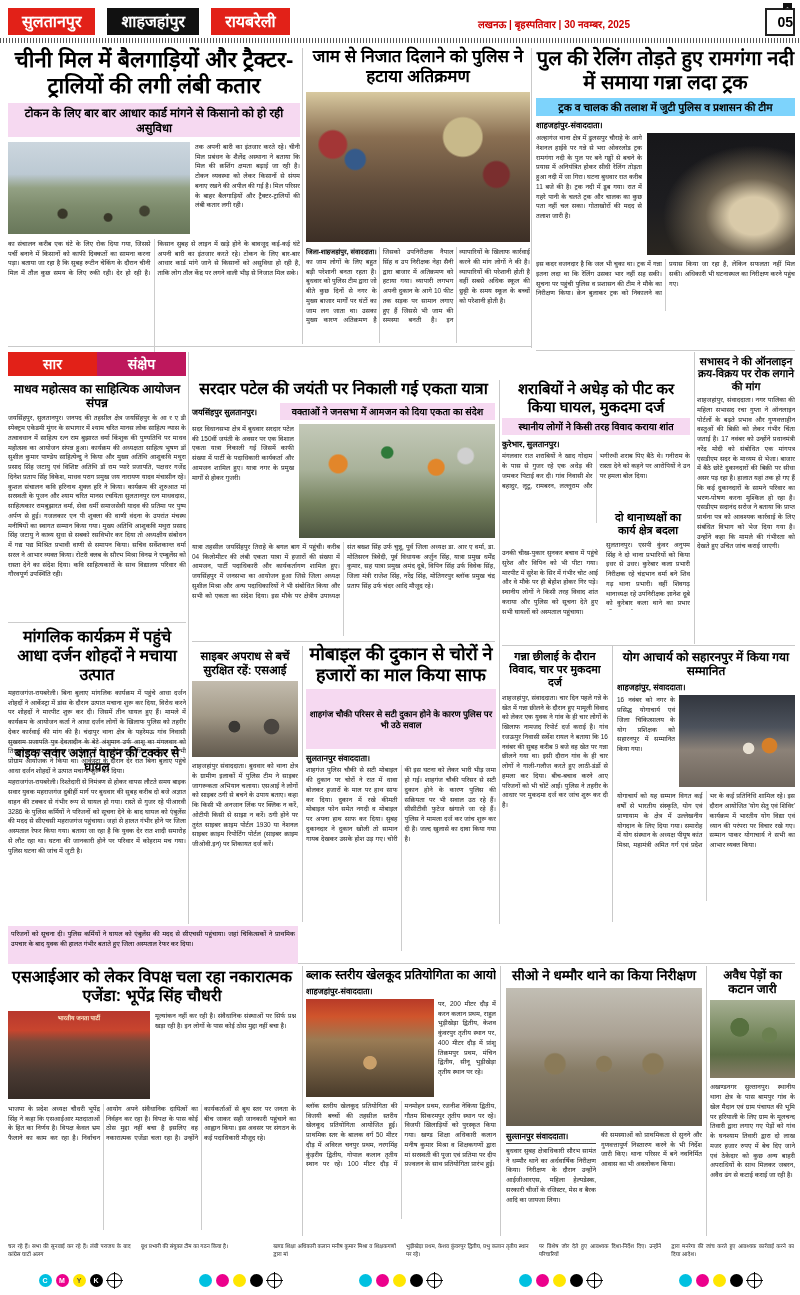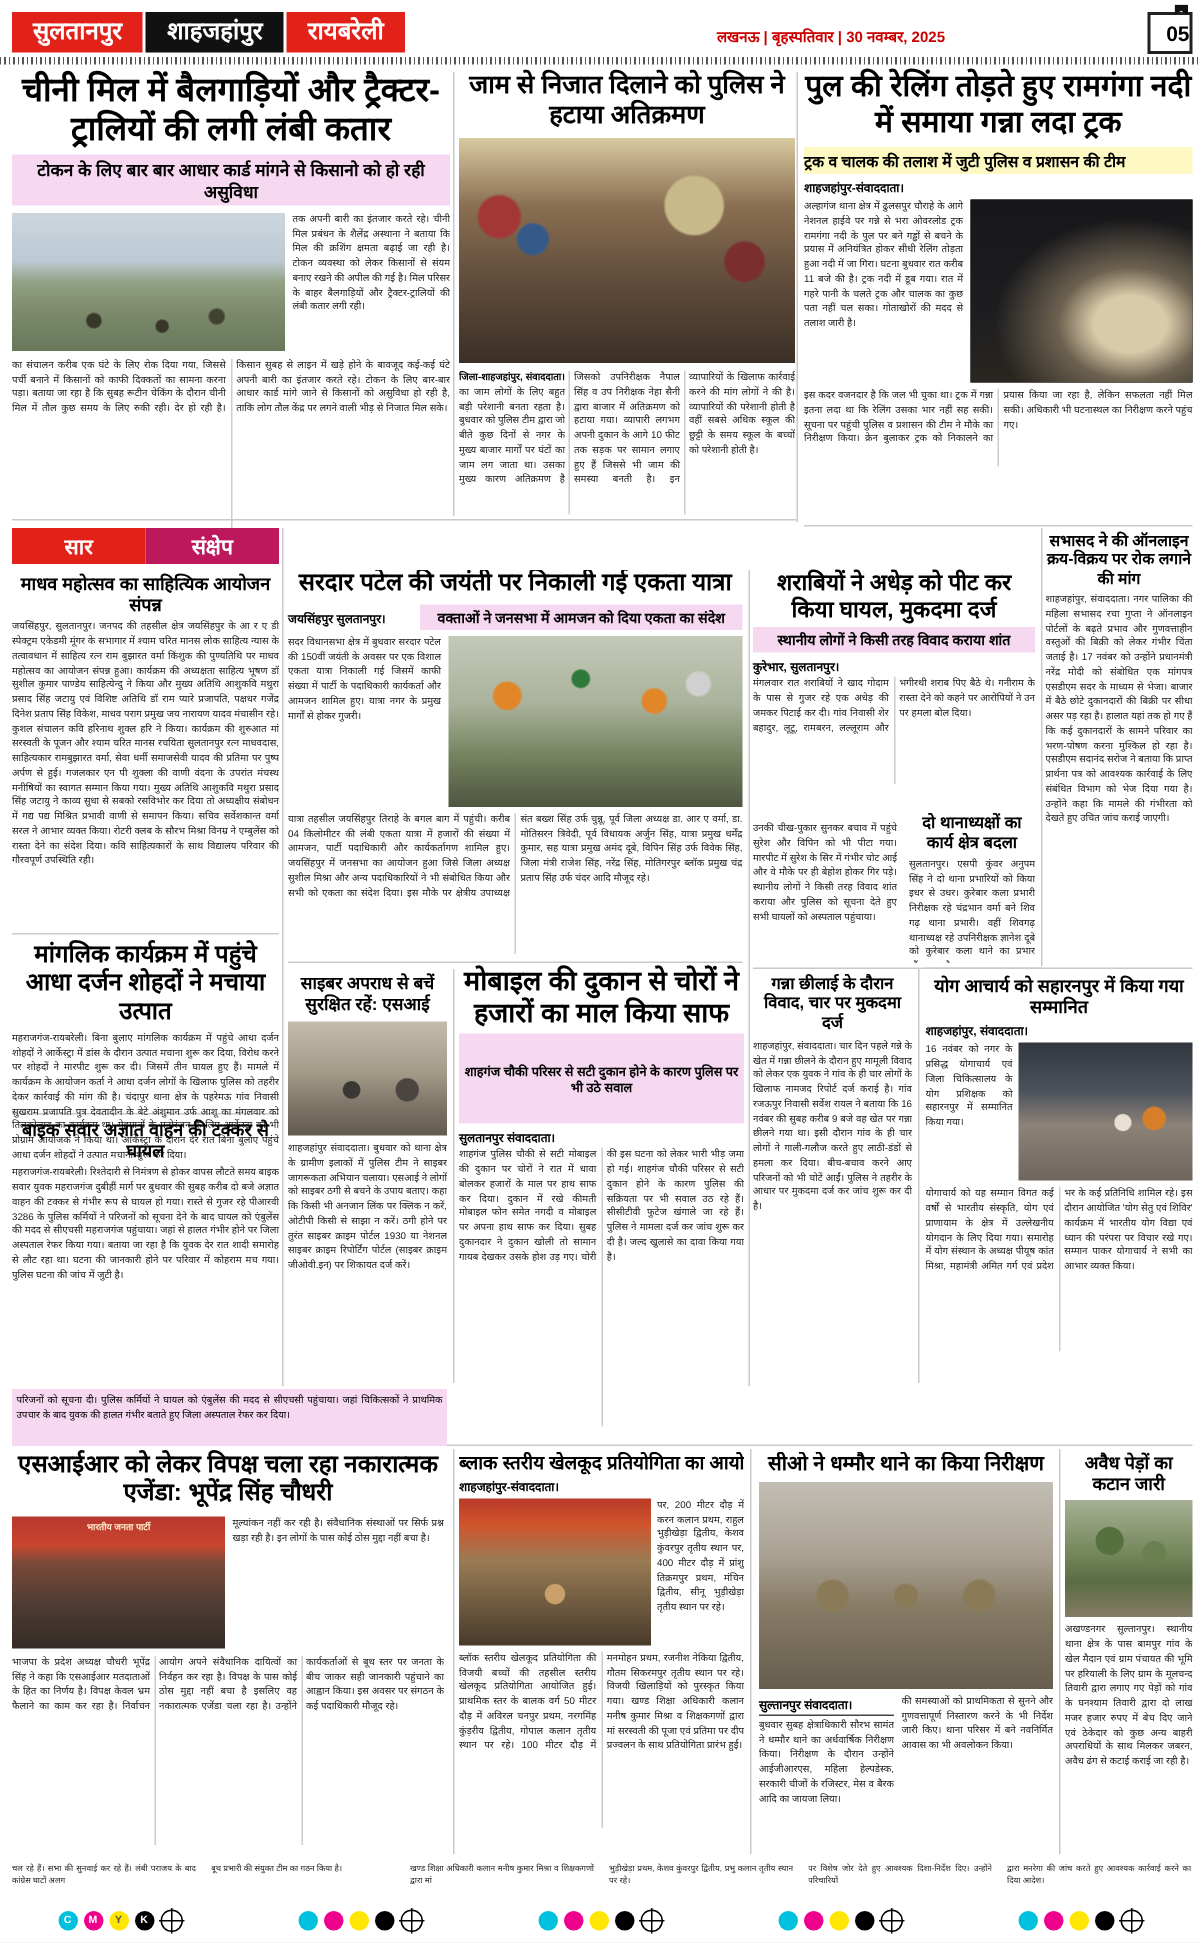--- a/index.html
+++ b/index.html
@@ -1,19 +1,19 @@
 <!DOCTYPE html>
 <html><head>
 <meta charset="utf-8">
 <style>
   html,body{margin:0;padding:0;background:#f2f2f2;}
   .page{position:relative;width:800px;height:1295px;background:#ffffff;margin:0 auto;
         font-family:"Liberation Sans","DejaVu Sans",sans-serif;overflow:hidden;}
   
-  .tabs{position:absolute;left:8px;top:8px;display:flex;gap:2px;}
+  .tabs{position:absolute;left:8px;top:8px;display:flex;gap:12px;}
   .tab{color:#fff;font-weight:bold;font-size:16px;padding:4px 14px;line-height:1.2;}
   .tab.red{background:#e22118;}
   .tab.blk{background:#111111;}
   .dateline{position:absolute;left:420px;top:17px;width:210px;text-align:right;
             color:#cc0000;font-weight:bold;font-size:10px;}
   .masthead{position:absolute;left:633px;top:1px;width:130px;text-align:center;}
   .tagline{display:inline-block;border:1px solid #d03030;color:#c02020;font-size:5px;
            padding:1px 4px;margin-bottom:1px;white-space:nowrap;overflow:hidden;max-width:100px;}
   .mast-title{font-size:29px;font-weight:900;color:#000;line-height:1;letter-spacing:-1px;white-space:nowrap;}
   .pagenum{position:absolute;left:765px;top:8px;border:2px solid #222;background:#fff;
@@ -26,21 +26,21 @@
   .vr{position:absolute;width:1px;background:#c9c9c9;}
   .hrl{position:absolute;height:1px;background:#c9c9c9;}
   
   .art{position:absolute;}
   .hd{font-weight:800;text-align:center;line-height:1.18;color:#000;}
   .one{white-space:nowrap;overflow:hidden;}
   .bd{font-size:6.5px;line-height:1.5;text-align:justify;color:#1a1a1a;overflow:hidden;}
   .c2{column-count:2;column-gap:7px;column-rule:1px solid #ccc;}
   .c3{column-count:3;column-gap:6px;column-rule:1px solid #ccc;}
   .pink{background:#f6d9f1;font-weight:bold;text-align:center;color:#000;}
-  .gsub{background:#fef9c3;font-weight:bold;color:#000;}
+  .gsub{background:#7dd3fc;font-weight:bold;text-align:center;color:#000;}
   .by{font-weight:bold;font-size:8px;color:#000;}
   .row{display:flex;}
   .ph{position:relative;overflow:hidden;background:#999;flex-shrink:0;}
   .ph-field{background:
      radial-gradient(circle at 30% 78%, rgba(40,35,25,.8) 0 3%, transparent 4%),
      radial-gradient(circle at 55% 82%, rgba(40,35,25,.8) 0 3%, transparent 4%),
      radial-gradient(circle at 75% 75%, rgba(40,35,25,.7) 0 3%, transparent 4%),
      linear-gradient(180deg,#ccd6de 0%,#bcc9d3 35%,#93a184 50%,#7e8c6d 70%,#68775a 100%);}
   .ph-market{background:
      radial-gradient(circle at 12% 35%, #a33636 0 6%, transparent 7%),
@@ -193,21 +193,21 @@
   </section>
 
   <section class="art" style="left:502px;top:380px;width:188px">
     <div class="hd" style="font-size:15px">शराबियों ने अधेड़ को पीट कर किया घायल, मुकदमा दर्ज</div>
     <div class="pink" style="font-size:9.5px;padding:2px 0;margin-top:3px">स्थानीय लोगों ने किसी तरह विवाद कराया शांत</div>
     <div class="by" style="margin-top:3px">कुरेभार, सुलतानपुर।</div>
     <div class="bd c2" style="height:72px;margin-top:2px">मंगलवार रात शराबियों ने खाद गोदाम के पास से गुजर रहे एक अधेड़ की जमकर पिटाई कर दी। गांव निवासी शेर बहादुर, लूटू, रामबरन, लल्लूराम और भगीरथी शराब पिए बैठे थे। गनीराम के रास्ता देने को कहने पर आरोपियों ने उन पर हमला बोल दिया।</div>
   </section>
   <div class="art bd" style="left:502px;top:548px;width:96px;height:92px">उनकी चीख-पुकार सुनकर बचाव में पहुंचे सुरेश और विपिन को भी पीटा गया। मारपीट में सुरेश के सिर में गंभीर चोट आई और वे मौके पर ही बेहोश होकर गिर पड़े। स्थानीय लोगों ने किसी तरह विवाद शांत कराया और पुलिस को सूचना देते हुए सभी घायलों को अस्पताल पहुंचाया।</div>
 
-  <section class="art" style="left:606px;top:543px;width:84px">
+  <section class="art" style="left:606px;top:511px;width:84px">
     <div class="hd" style="font-size:11px">दो थानाध्यक्षों का कार्य क्षेत्र बदला</div>
     <div class="bd" style="height:70px;margin-top:3px">सुलतानपुर। एसपी कुंवर अनुपम सिंह ने दो थाना प्रभारियों को किया इधर से उधर। कुरेबार कला प्रभारी निरीक्षक रहे चंद्रभान वर्मा बने शिव गढ़ थाना प्रभारी। वहीं शिवगढ़ थानाध्यक्ष रहे उपनिरीक्षक ज्ञानेश दूबे को कुरेबार कला थाने का प्रभार सौंपा गया है।</div>
   </section>
 
   <section class="art" style="left:697px;top:355px;width:98px">
     <div class="hd" style="font-size:10.5px">सभासद ने की ऑनलाइन क्रय-विक्रय पर रोक लगाने की मांग</div>
     <div class="bd" style="height:250px;margin-top:3px">शाहजहांपुर, संवाददाता। नगर पालिका की महिला सभासद रचा गुप्ता ने ऑनलाइन पोर्टलों के बढ़ते प्रभाव और गुणवत्ताहीन वस्तुओं की बिक्री को लेकर गंभीर चिंता जताई है। 17 नवंबर को उन्होंने प्रधानमंत्री नरेंद्र मोदी को संबोधित एक मांगपत्र एसडीएम सदर के माध्यम से भेजा। बाजार में बैठे छोटे दुकानदारों की बिक्री पर सीधा असर पड़ रहा है। हालात यहां तक हो गए हैं कि कई दुकानदारों के सामने परिवार का भरण-पोषण करना मुश्किल हो रहा है। एसडीएम सदानंद सरोज ने बताया कि प्राप्त प्रार्थना पत्र को आवश्यक कार्रवाई के लिए संबंधित विभाग को भेज दिया गया है। उन्होंने कहा कि मामले की गंभीरता को देखते हुए उचित जांच कराई जाएगी।</div>
   </section>
 
   <section class="art" style="left:192px;top:650px;width:106px">

